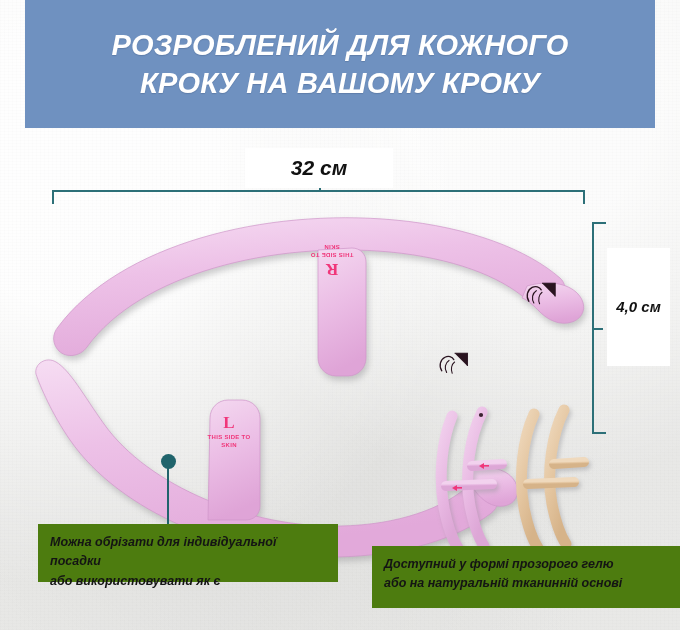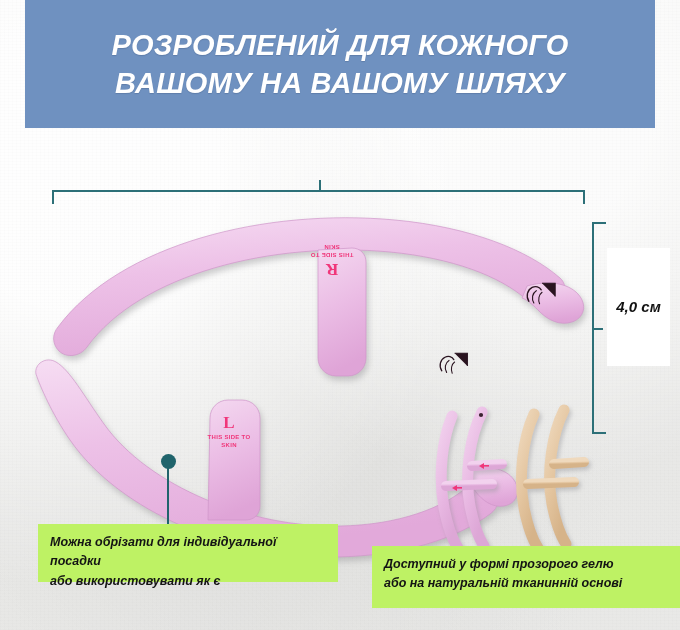--- a/index.html
+++ b/index.html
@@ -196,21 +196,21 @@
     left: 167px;
     top: 466px;
     width: 2px;
     height: 58px;
     background: #20646c;
   }
 
   
   .caption {
     position: absolute;
-    background: #bef264;
+    background: #4d7c0f;
     color: #141414;
     font-weight: bold;
     font-style: italic;
     font-size: 12.5px;
     line-height: 1.55;
     box-sizing: border-box;
     white-space: pre-line;
   }
   .caption.left {
     left: 38px;
@@ -374,29 +374,30 @@
                  C 552 306, 546 344, 552 376
                  C 556 396, 562 410, 566 416" fill="none" stroke="url(#miniTan)" stroke-width="11" stroke-linecap="round"></path>
         <path d="M 528 356 L 574 354" fill="none" stroke="url(#miniTan)" stroke-width="10" stroke-linecap="round"></path>
         <path d="M 554 336 L 584 334" fill="none" stroke="url(#miniTan)" stroke-width="10" stroke-linecap="round"></path>
       </g>
     </svg>
   </div>
 
   <div class="header-band">
     <div class="header-title">РОЗРОБЛЕНИЙ ДЛЯ КОЖНОГО
-ВАШОМУ НА ВАШОМУ ШЛЯХУ</div>
+КРОКУ НА ВАШОМУ КРОКУ</div>
   </div>
 
   <div class="bracket-h">
     <div class="bar"></div>
     <div class="cap-l"></div>
     <div class="cap-r"></div>
     <div class="tick-mid"></div>
   </div>
+  <div class="dim-label h">32 см</div>
 
   <div class="bracket-v">
     <div class="bar"></div>
     <div class="cap-t"></div>
     <div class="cap-b"></div>
     <div class="tick-mid"></div>
   </div>
   <div class="dim-label v">4,0 см</div>
 
   <div class="pin-dot"></div>

